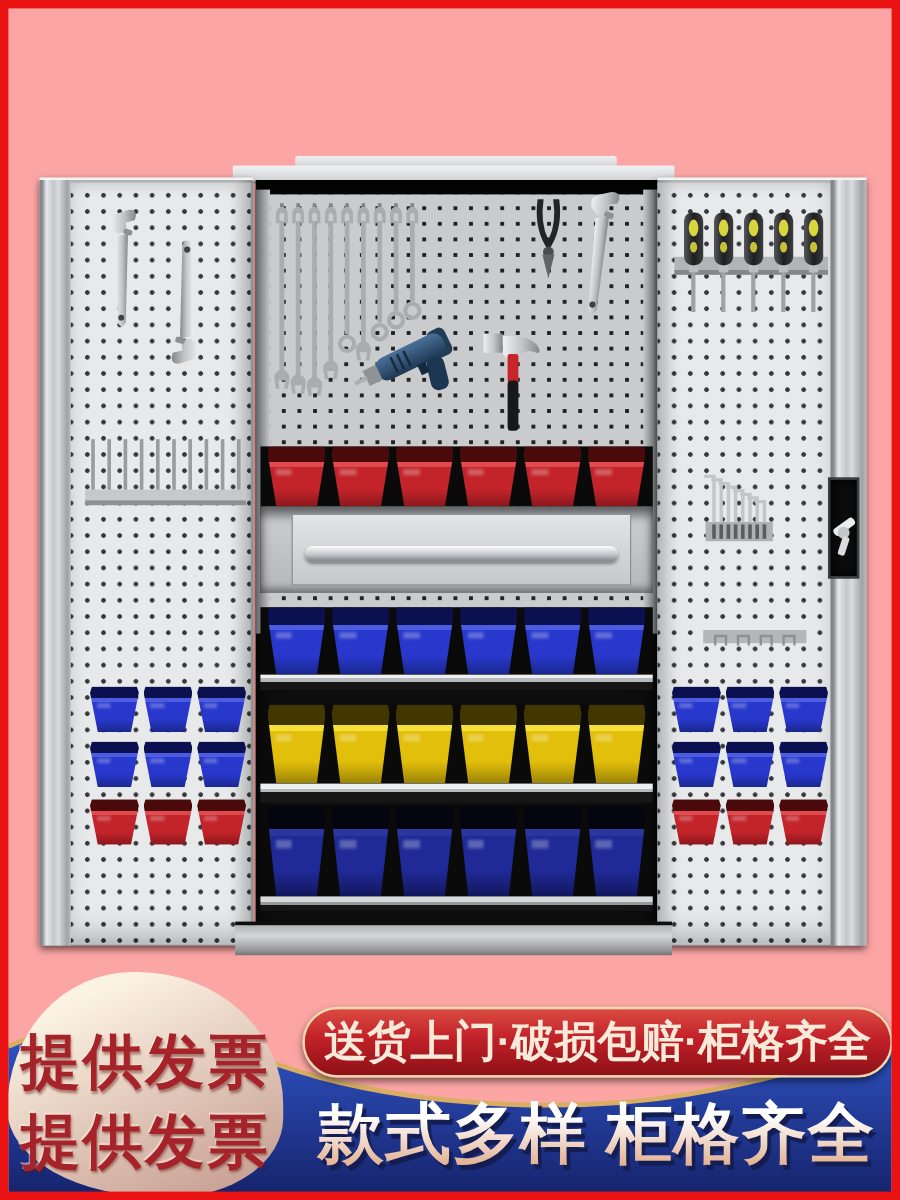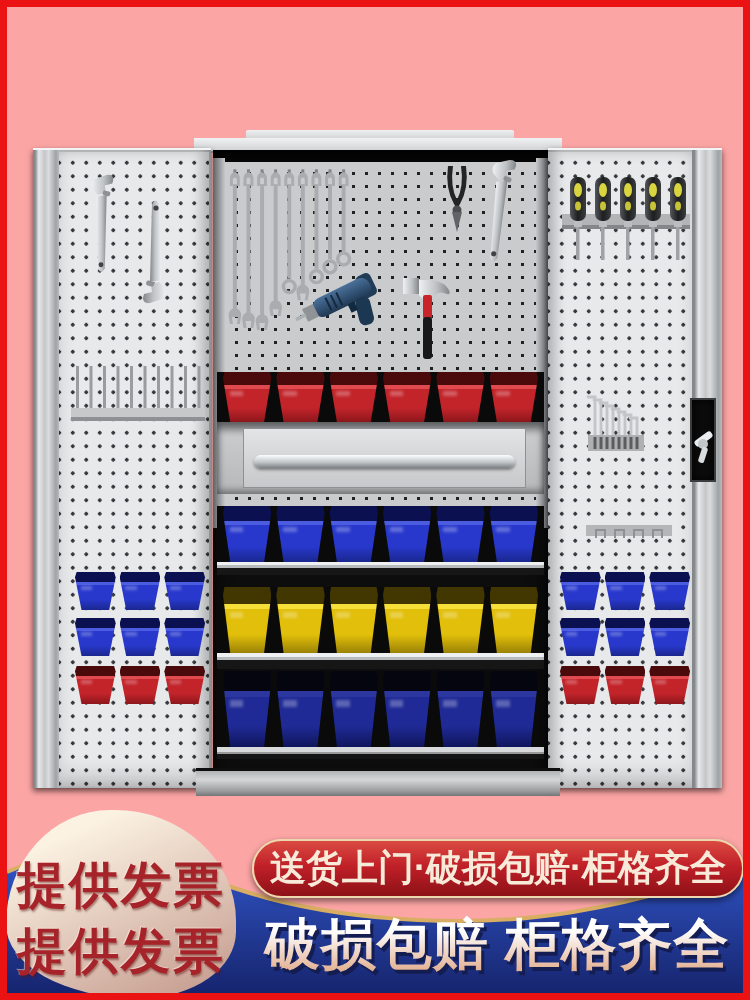--- a/index.html
+++ b/index.html
@@ -426,16 +426,16 @@
 
   <div class="abs" id="left-badge" style="color: rgb(166, 35, 42);">
     <div class="badge-line">提供发票</div>
     <div class="badge-line">提供发票</div>
   </div>
 
   <div class="abs" id="shipping-pill" style="background: linear-gradient(rgb(218, 74, 65), rgb(193, 32, 40) 45%, rgb(141, 17, 23)); border-color: rgb(236, 215, 174); color: rgb(247, 234, 216);">
     <span>送货上门·破损包赔·柜格齐全</span>
   </div>
 
-  <div class="abs" id="headline" style="background-image: linear-gradient(rgb(255, 255, 255) 30%, rgb(223, 167, 132) 92%); filter: drop-shadow(rgb(19, 29, 82) 3px 4px 0px);">破损包赔 柜格齐全</div>
+  <div class="abs" id="headline" style="background-image: linear-gradient(rgb(255, 255, 255) 30%, rgb(223, 167, 132) 92%); filter: drop-shadow(rgb(19, 29, 82) 3px 4px 0px);">款式多样 柜格齐全</div>
 
   <div class="abs" id="red-frame" style="border-color: rgb(234, 18, 18);"></div>
 </div>
 
 </body></html>

